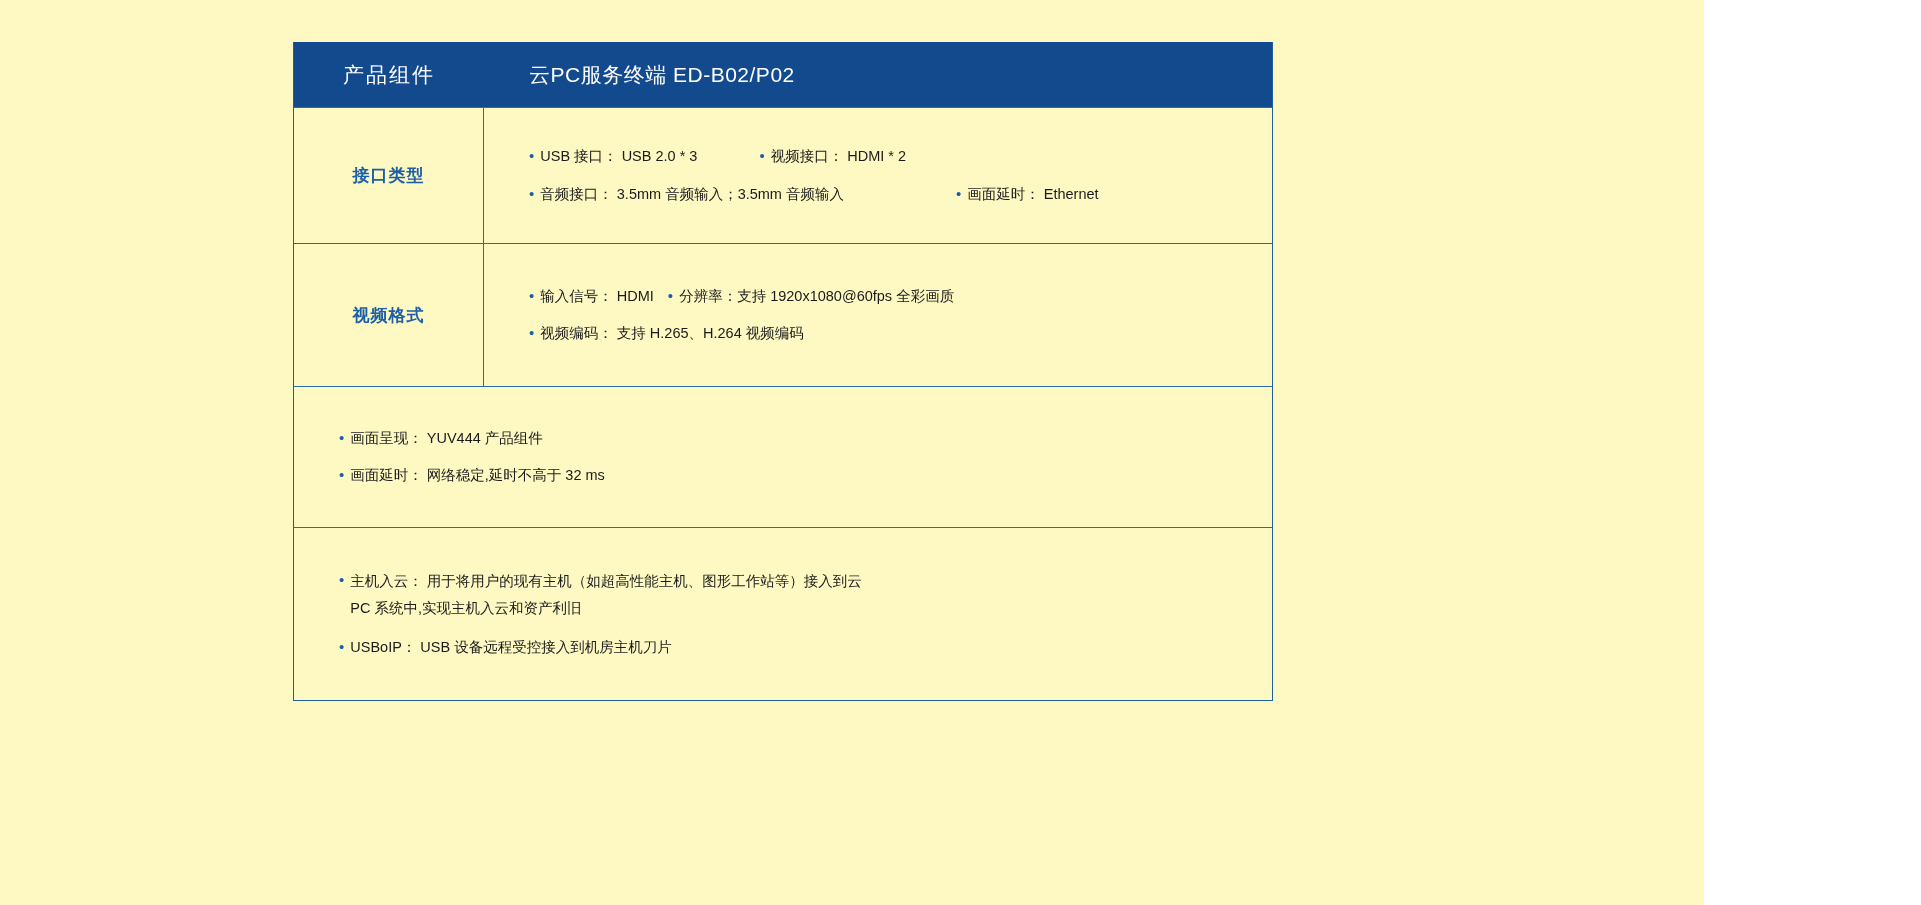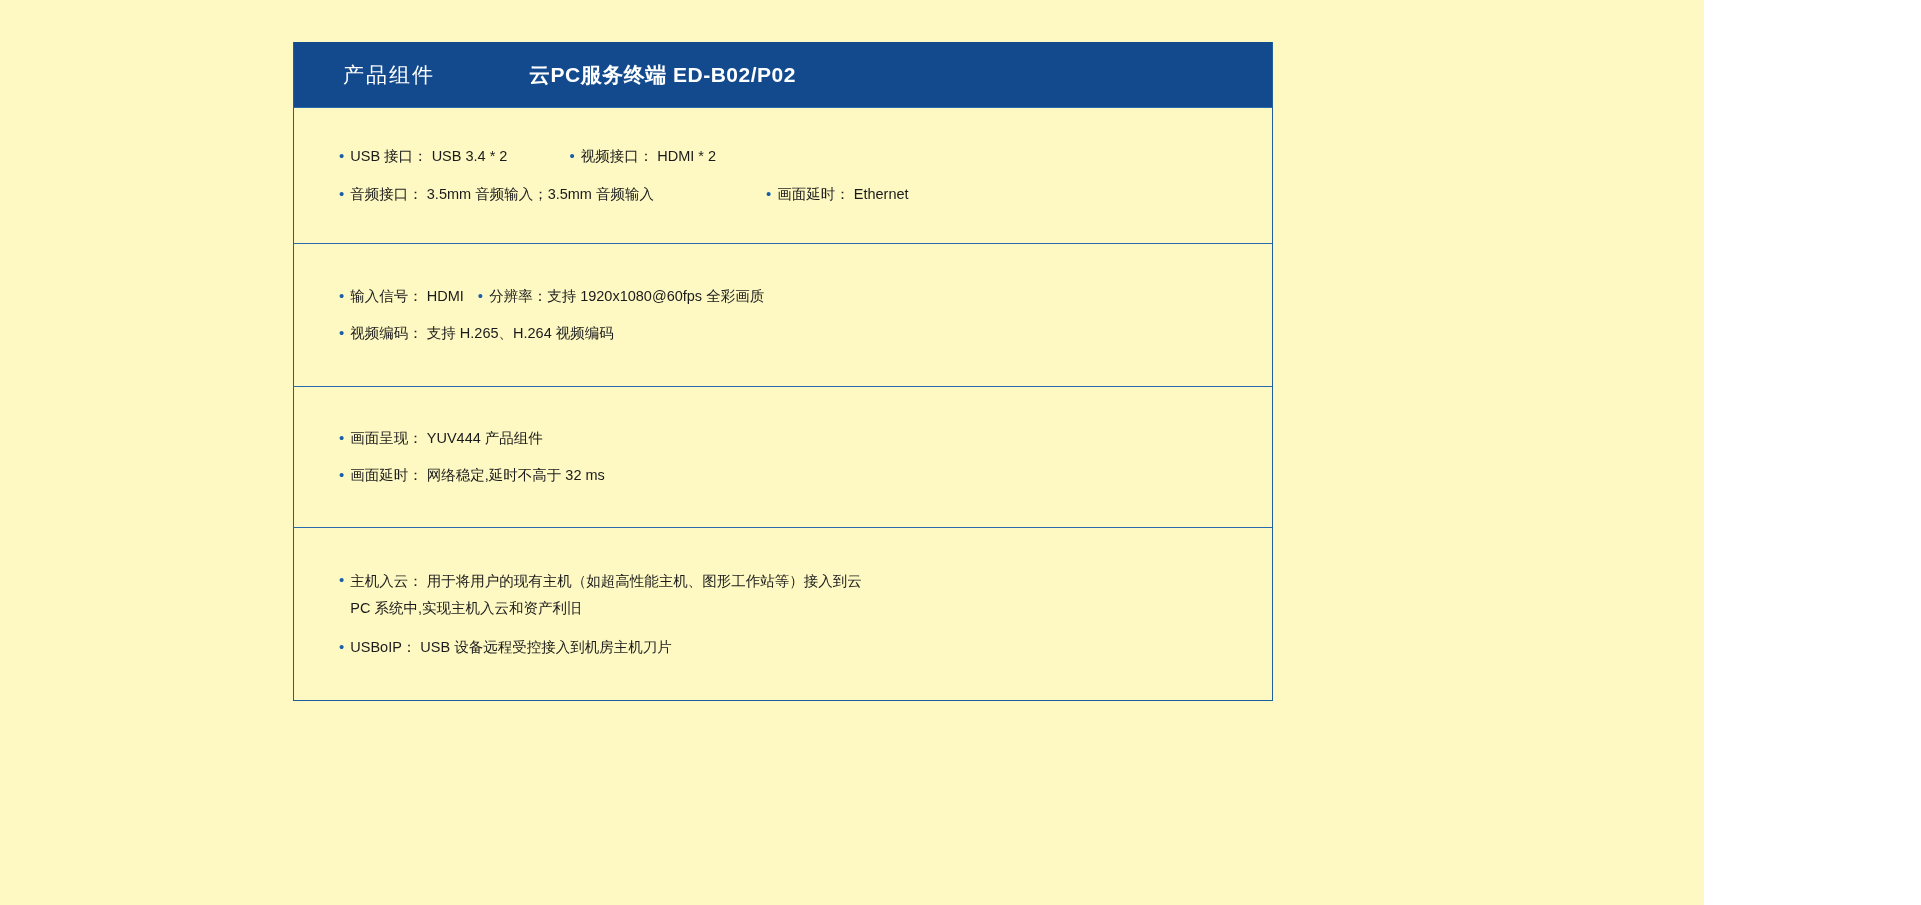--- a/index.html
+++ b/index.html
@@ -40,21 +40,20 @@
     letter-spacing: 2px;
     text-align: center;
   }
   .spec-header .h-value {
     flex: 1 1 auto;
     color: #ffffff;
     font-size: 21px;
     letter-spacing: 0.5px;
     padding-left: 45px;
     box-sizing: border-box;
-    font-weight: bold;
   }
   .spec-row {
     display: flex;
     border-top: 1px solid #2a6bb0;
     align-items: stretch;
   }
   .spec-row:first-of-type {
     border-top: none;
   }
   .row-label {
@@ -126,25 +125,26 @@
 <div class="page">
 
   <div class="spec-table">
 
     <div class="spec-header">
       <div class="h-label">产品组件</div>
       <div class="h-value">云PC服务终端 ED-B02/P02</div>
     </div>
 
     <div class="spec-row r1">
-      <div class="row-body">
-        <div class="bullet-line">
-          <span class="bullet-item">
-            <span class="dot">•</span>
-            <span class="txt">USB 接口： USB 3.4 * 2</span>
+      <div class="row-label">接口类型</div>
+      <div class="row-body">
+        <div class="bullet-line">
+          <span class="bullet-item">
+            <span class="dot">•</span>
+            <span class="txt">USB 接口： USB 2.0 * 3</span>
           </span>
           <span class="spacer-lg"></span>
           <span class="bullet-item">
             <span class="dot">•</span>
             <span class="txt">视频接口： HDMI * 2</span>
           </span>
         </div>
         <div class="bullet-line">
           <span class="bullet-item">
             <span class="dot">•</span>
@@ -153,20 +153,21 @@
           <span class="spacer-xl"></span>
           <span class="bullet-item">
             <span class="dot">•</span>
             <span class="txt">画面延时： Ethernet</span>
           </span>
         </div>
       </div>
     </div>
 
     <div class="spec-row r2">
+      <div class="row-label">视频格式</div>
       <div class="row-body">
         <div class="bullet-line">
           <span class="bullet-item">
             <span class="dot">•</span>
             <span class="txt">输入信号： HDMI</span>
           </span>
           <span class="spacer-sm"></span>
           <span class="bullet-item">
             <span class="dot">•</span>
             <span class="txt">分辨率：支持 1920x1080@60fps 全彩画质</span>

